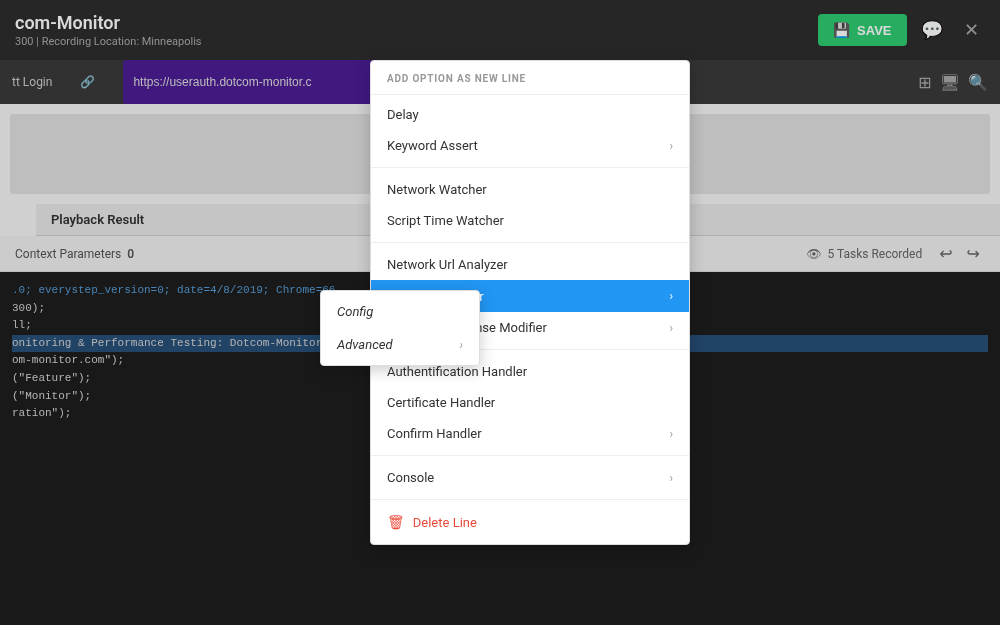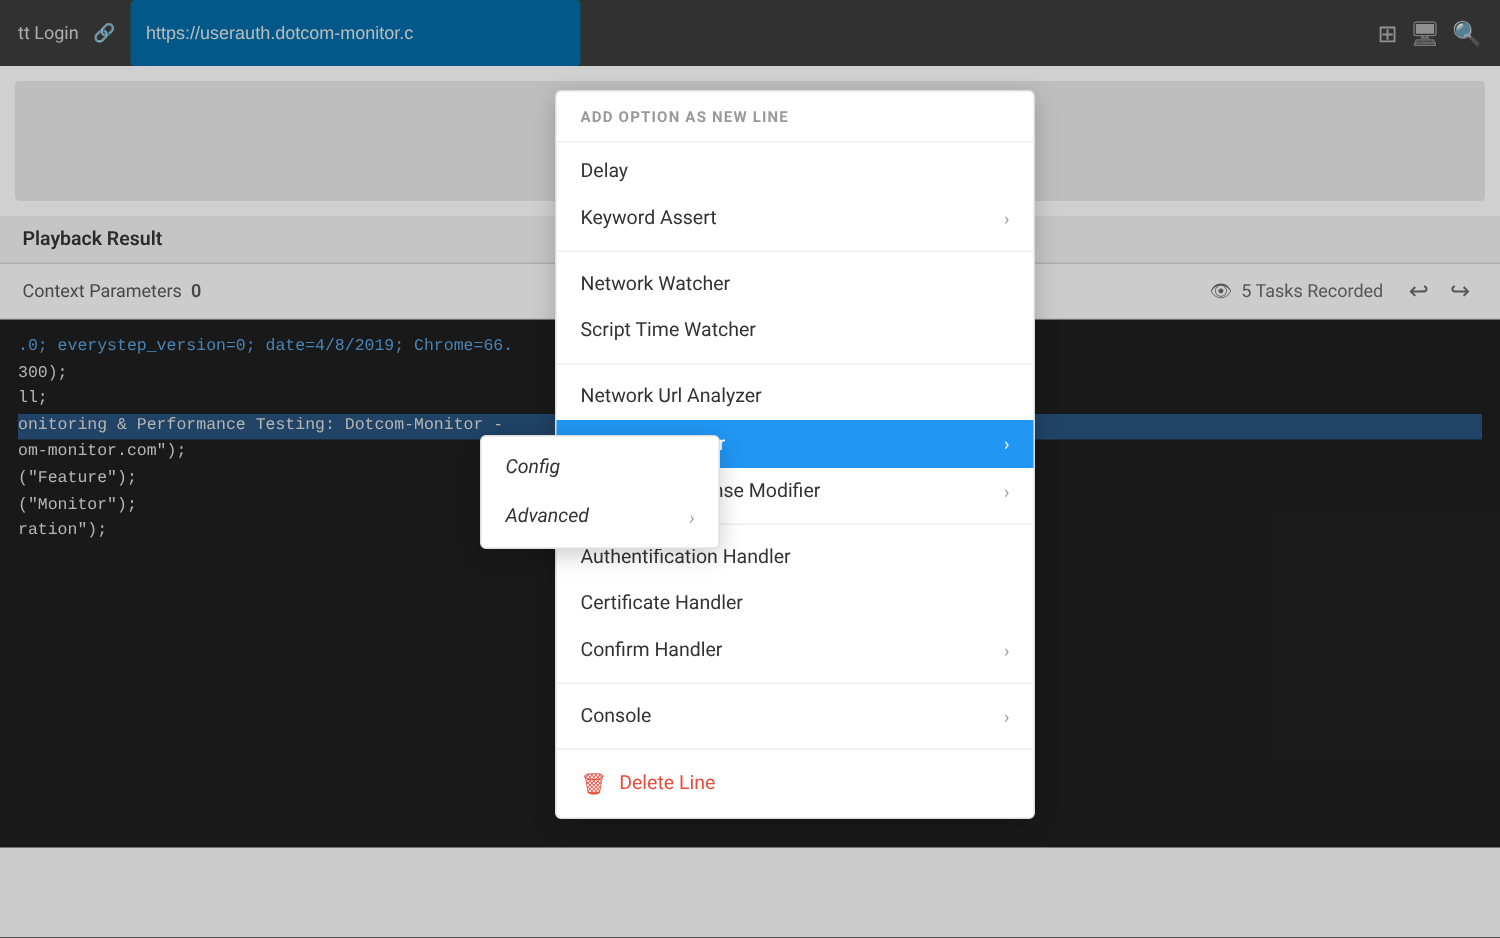--- a/index.html
+++ b/index.html
@@ -82,31 +82,31 @@
       align-items: center;
     }
 
     
     .url-bar {
       background: #3a3a3a;
       height: 44px;
       display: flex;
       align-items: center;
       padding: 0 12px;
-      gap: 10px;
+      gap: 28px;
     }
 
     .url-label {
       color: #ccc;
       font-size: 12px;
       white-space: nowrap;
     }
 
     .url-input {
-      background: #0369a1;
+      background: #4c1d95;
       border: none;
       color: #ddd;
       padding: 15px 10px;
       border-radius: 3px;
       font-size: 12px;
       flex: 1;
       max-width: 300px;
     }
 
     .url-bar-icons {
@@ -132,20 +132,21 @@
     }
 
     
     .playback-bar {
       background: #e8e8e8;
       border-bottom: 1px solid #ccc;
       padding: 8px 15px;
       display: flex;
       align-items: center;
       justify-content: space-between;
+      margin-left: 36px;
     }
 
     .playback-label {
       font-size: 13px;
       font-weight: 600;
       color: #333;
     }
 
     
     .context-bar {
@@ -332,20 +333,38 @@
       height: 80px;
       margin: 10px;
       border-radius: 3px;
     }
   </style>
 </head>
 <body>
 
 <div class="app-container">
 
+  <div class="header">
+    <div class="header-title-group">
+      <div class="header-title">com-Monitor</div>
+      <div class="header-subtitle">300 | Recording Location: Minneapolis</div>
+    </div>
+    <div class="header-actions">
+      <button class="save-btn">
+        <span class="save-icon">💾</span>
+        <span>SAVE</span>
+      </button>
+      <button class="header-icon-btn">
+        <span>💬</span>
+      </button>
+      <button class="header-icon-btn">
+        <span>✕</span>
+      </button>
+    </div>
+  </div>
 
   <div class="url-bar">
     <span class="url-label">tt Login</span>
     <span style="color:#aaa; font-size:12px;">🔗</span>
     <input class="url-input" type="text" value="https://userauth.dotcom-monitor.c" style="">
     <div class="url-bar-icons">
       <span style="font-size:16px;">⊞</span>
       <span style="font-size:16px;">🖥</span>
       <span style="font-size:16px;">🔍</span>
     </div>

